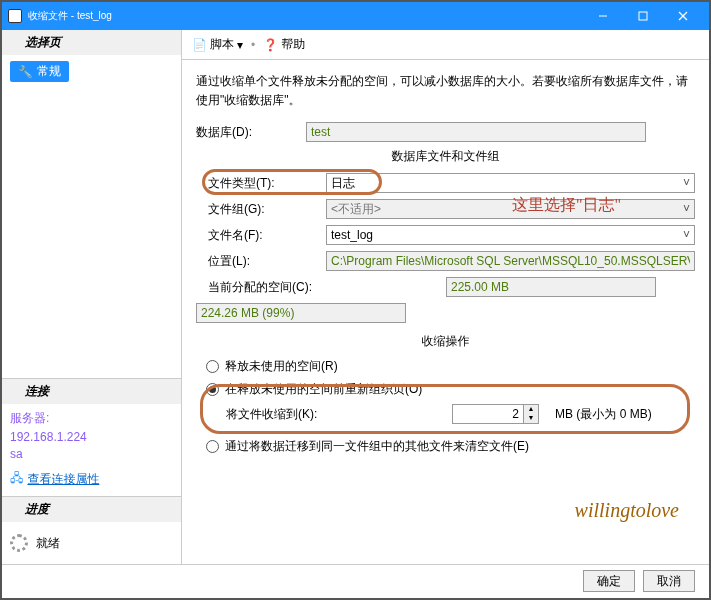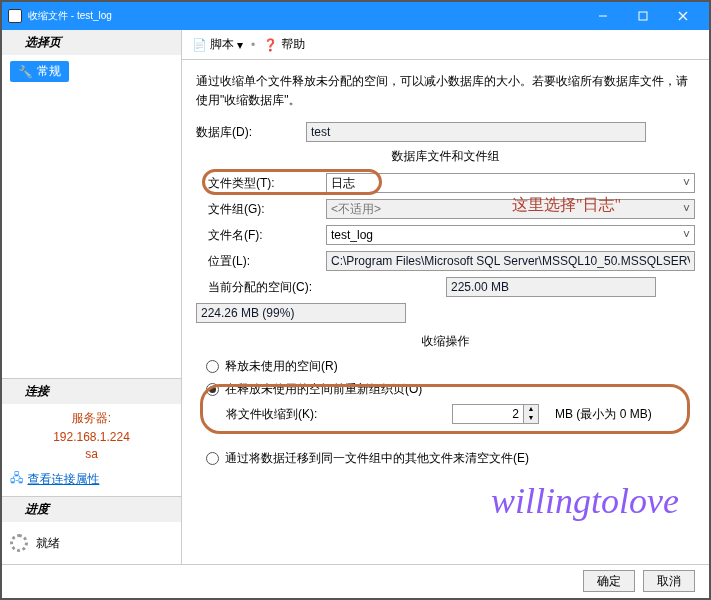--- a/index.html
+++ b/index.html
@@ -10,51 +10,51 @@
 .titlebar .winbtn { width: 40px; height: 26px; display: flex; align-items: center; justify-content: center; color: #fff; }
 .titlebar .winbtn svg { width: 10px; height: 10px; }
 .main { display: flex; height: 534px; }
 .sidebar { width: 180px; border-right: 1px solid #ccc; display: flex; flex-direction: column; }
 .side-section { border-top: 1px solid #ccc; }
 .side-section:first-child { border-top: none; }
 .side-header { background: #f0f0f0; padding: 4px 23px; font-weight: bold; font-style: italic; }
 .side-body { padding: 6px 8px; background: #fff; }
 .tag { display: inline-flex; align-items: center; background: #1e90ff; color: #fff; padding: 2px 8px; border-radius: 2px; }
 .tag .wrench { margin-right: 4px; }
-.lbl { color: #c2410c; margin-bottom: 3px; text-align: center; }
+.lbl { color: #8b5cf6; margin-bottom: 3px; }
 .link { color: #0066cc; text-decoration: underline; }
 .spinner { width: 18px; height: 18px; border: 3px dotted #999; border-radius: 50%; display: inline-block; margin-right: 8px; vertical-align: middle; }
 .content { flex: 1; padding: 0; background: #fff; position: relative; }
 .toolbar { padding: 6px 10px; border-bottom: 1px solid #ccc; display: flex; align-items: center; gap: 6px; }
 .toolbar .iconbtn { display: flex; align-items: center; gap: 3px; }
 .toolbar .sep { color: #999; margin: 0 2px; }
 .desc { padding: 12px 14px; line-height: 1.6; }
 .form { padding: 0 14px; }
 .row { display: flex; align-items: center; margin-bottom: 6px; }
 .row .flabel { width: 110px; }
 .row .flabel.indent { padding-left: 12px; width: 130px; }
 .input { border: 1px solid #999; height: 20px; padding: 1px 4px; background: #fff; }
-.input.ro { background: #f0f0f0; color: #0f172a; }
+.input.ro { background: #f0f0f0; color: #4d7c0f; }
 .input.db { width: 340px; }
 .select { border: 1px solid #999; height: 20px; padding: 3px 4px; background: #fff; flex: 1; display: flex; align-items: center; justify-content: space-between; }
 .select .chev { color: #555; }
 .subhead { margin: 6px 0 8px 0; text-align: center; }
 .highlight1 { border: 3px solid #c07040; border-radius: 16px; padding: 2px 6px; display: inline-flex; align-items: center; position: absolute; }
 .annot { color: #b04030; font-family: "KaiTi", serif; font-size: 16px; position: absolute; }
 .shrink-ops { margin-top: 4px; }
 .radio-row { display: flex; align-items: center; margin: 6px 0 6px 10px; gap: 6px; }
 .radio { width: 13px; height: 13px; border: 1px solid #555; border-radius: 50%; display: inline-flex; align-items: center; justify-content: center; background: #fff; }
 .radio.checked::after { content: ""; width: 7px; height: 7px; background: #333; border-radius: 50%; }
 .sub-indent { margin-left: 30px; display: flex; align-items: center; gap: 16px; }
 .spinner-input { display: inline-flex; border: 1px solid #999; height: 20px; }
 .spinner-input input { border: none; width: 70px; text-align: right; padding-right: 4px; }
 .spinner-input .spins { display: flex; flex-direction: column; border-left: 1px solid #999; }
 .spinner-input .spins span { width: 14px; height: 9px; font-size: 7px; text-align: center; line-height: 8px; background: #eee; }
 .highlight2 { border: 3px solid #c07040; border-radius: 20px; position: absolute; pointer-events: none; }
-.watermark { position: absolute; right: 30px; bottom: 42px; font-family: "Brush Script MT", cursive; font-size: 36px; font-style: italic; color: #8b5cf6; }
+.watermark { position: absolute; right: 30px; bottom: 42px; font-family: "Brush Script MT", cursive; font-size: 20px; font-style: italic; color: #a16207; }
 .footer { border-top: 1px solid #ccc; height: 32px; display: flex; justify-content: flex-end; align-items: center; padding-right: 14px; gap: 8px; }
 .btn { border: 1px solid #999; background: #f0f0f0; width: 52px; height: 22px; text-align: center; line-height: 20px; }
 </style>
 </head>
 <body>
 
 <div class="titlebar">
   <span class="app-icon"></span>
   <span class="title">收缩文件 - test_log</span>
   <div class="winbtn">
@@ -190,21 +190,21 @@
           <div class="spinner-input">
             <input value="2" style="">
             <div class="spins">
                 <span>▲</span>
                 <span>▼</span>
               </div>
           </div>
           <span>MB (最小为 0 MB)</span>
         </div>
         <div class="highlight2" style="left:4px; top:26px; width:490px; height:50px;"></div>
-        <div class="radio-row" style="margin-top:26px">
+        <div class="radio-row" style="margin-top:14px">
           <span class="radio"></span>
           <span>通过将数据迁移到同一文件组中的其他文件来清空文件(E)</span>
         </div>
       </div>
     </div>
 
     <div class="watermark">willingtolove</div>
   </div>
 </div>
 

